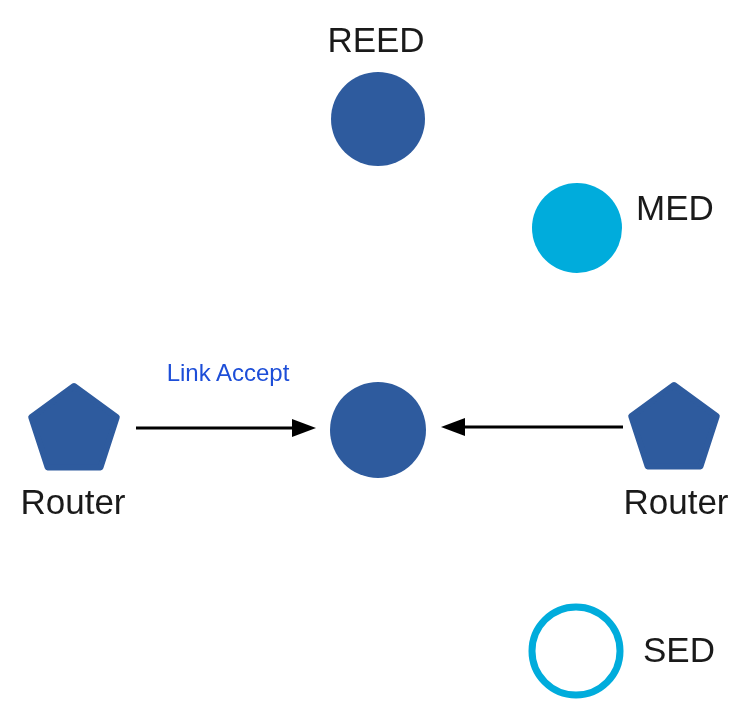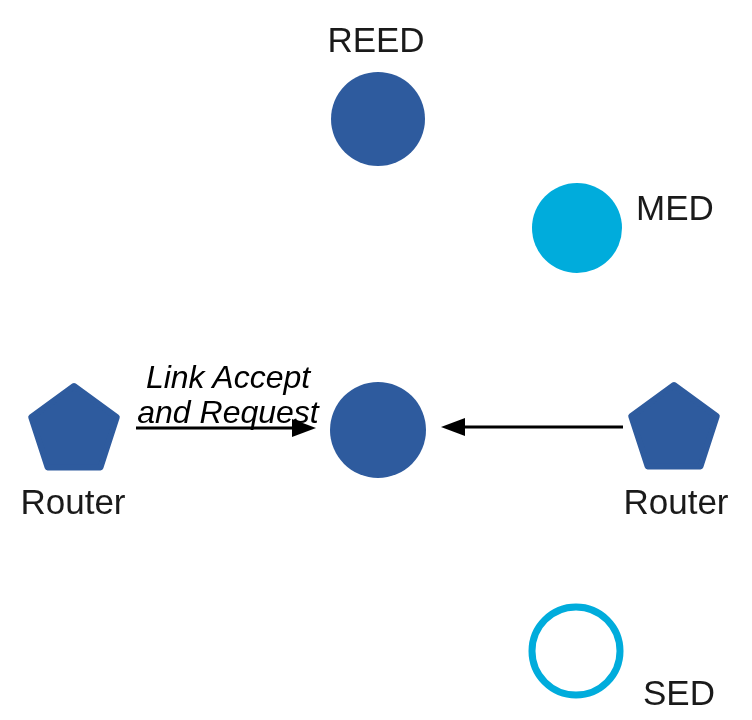--- a/index.html
+++ b/index.html
@@ -26,24 +26,23 @@
     line-height: 1;
     color: #1a1a1a;
     white-space: nowrap;
     text-align: right;
   }
   .centered {
     transform: translateX(-50%);
   }
   .edge-label {
     position: absolute;
-    font-size: 32px;
+    font-size: 24px;
     line-height: 1.09;
-    font-style: italic;
-    color: #000000;
+    color: #1d4ed8;
     text-align: center;
     white-space: nowrap;
   }
 </style>
 </head>
 <body>
 
 <div class="canvas">
 
   <svg width="752" height="720" viewBox="0 0 752 720">
@@ -73,20 +72,19 @@
   </svg>
 
   <div class="node-label centered" style="left:376px; top:22px;">REED</div>
 
   <div class="node-label" style="left:636px; top:190px;">MED</div>
 
   <div class="node-label centered" style="left:73px; top:484px;">Router</div>
 
   <div class="node-label centered" style="left:676px; top:484px;">Router</div>
 
-  <div class="node-label" style="left:643px; top:632px;margin-top:43px;">SED</div>
+  <div class="node-label" style="left:643px; top:632px;">SED</div>
 
   <div class="edge-label centered" style="left:228px; top:360px;">
     <div>Link Accept</div>
-    <div>and Request</div>
   </div>
 
 </div>
 
 </body></html>

